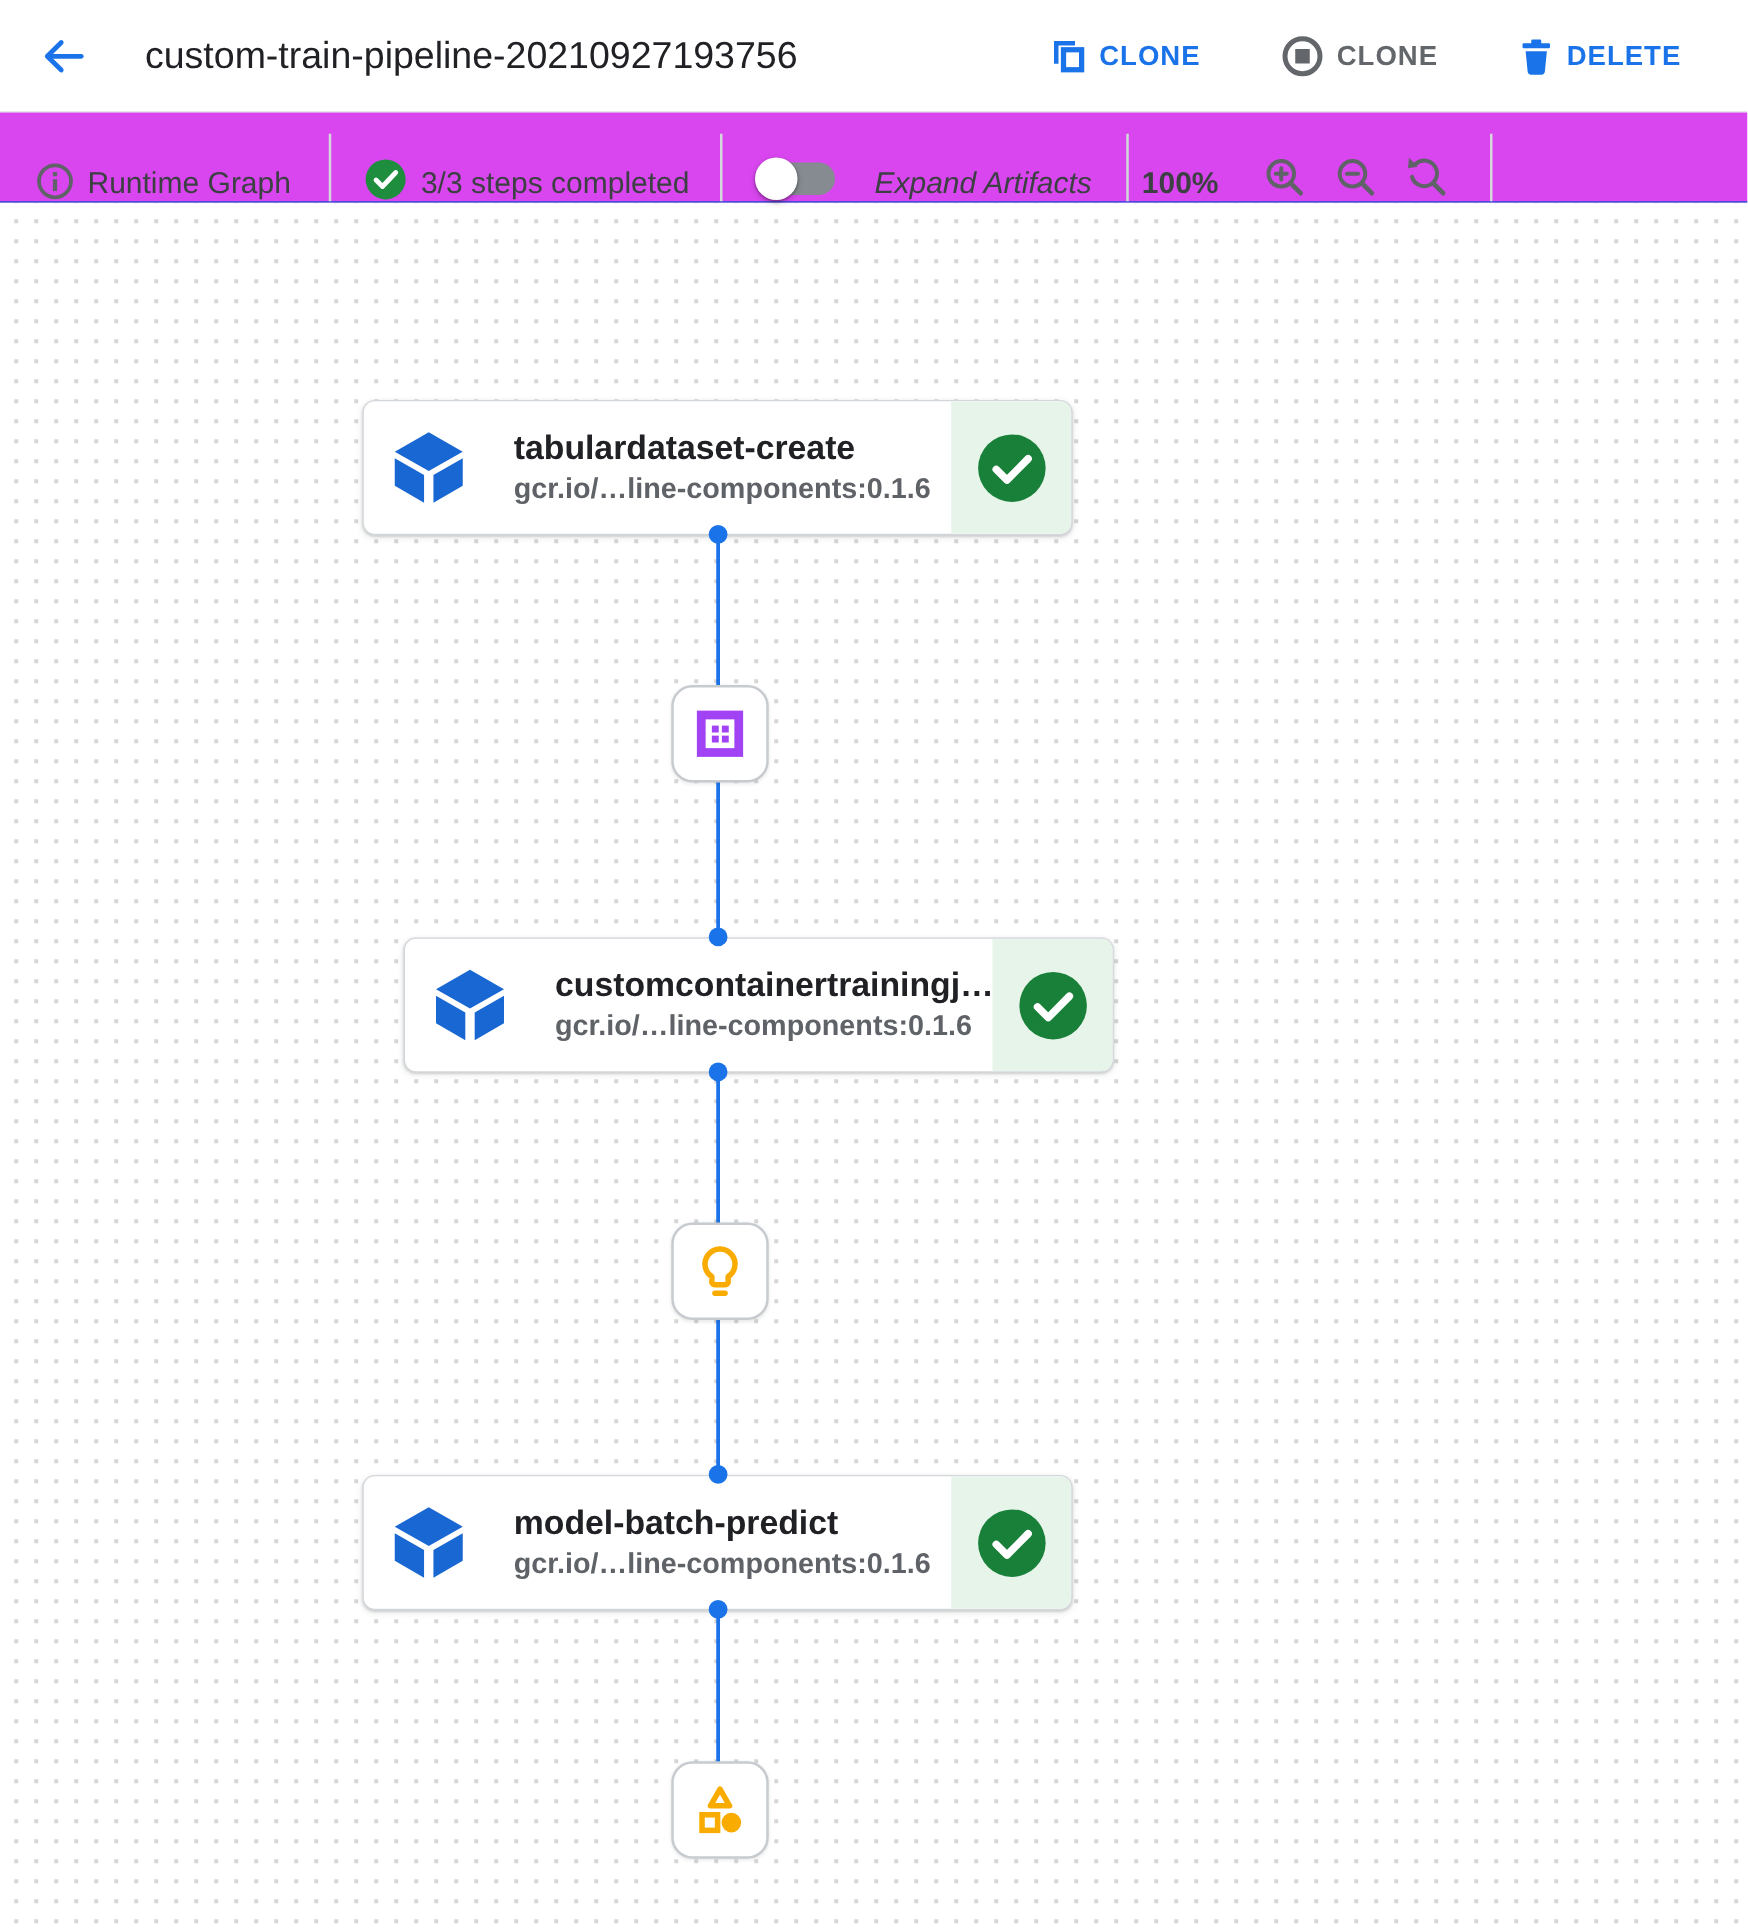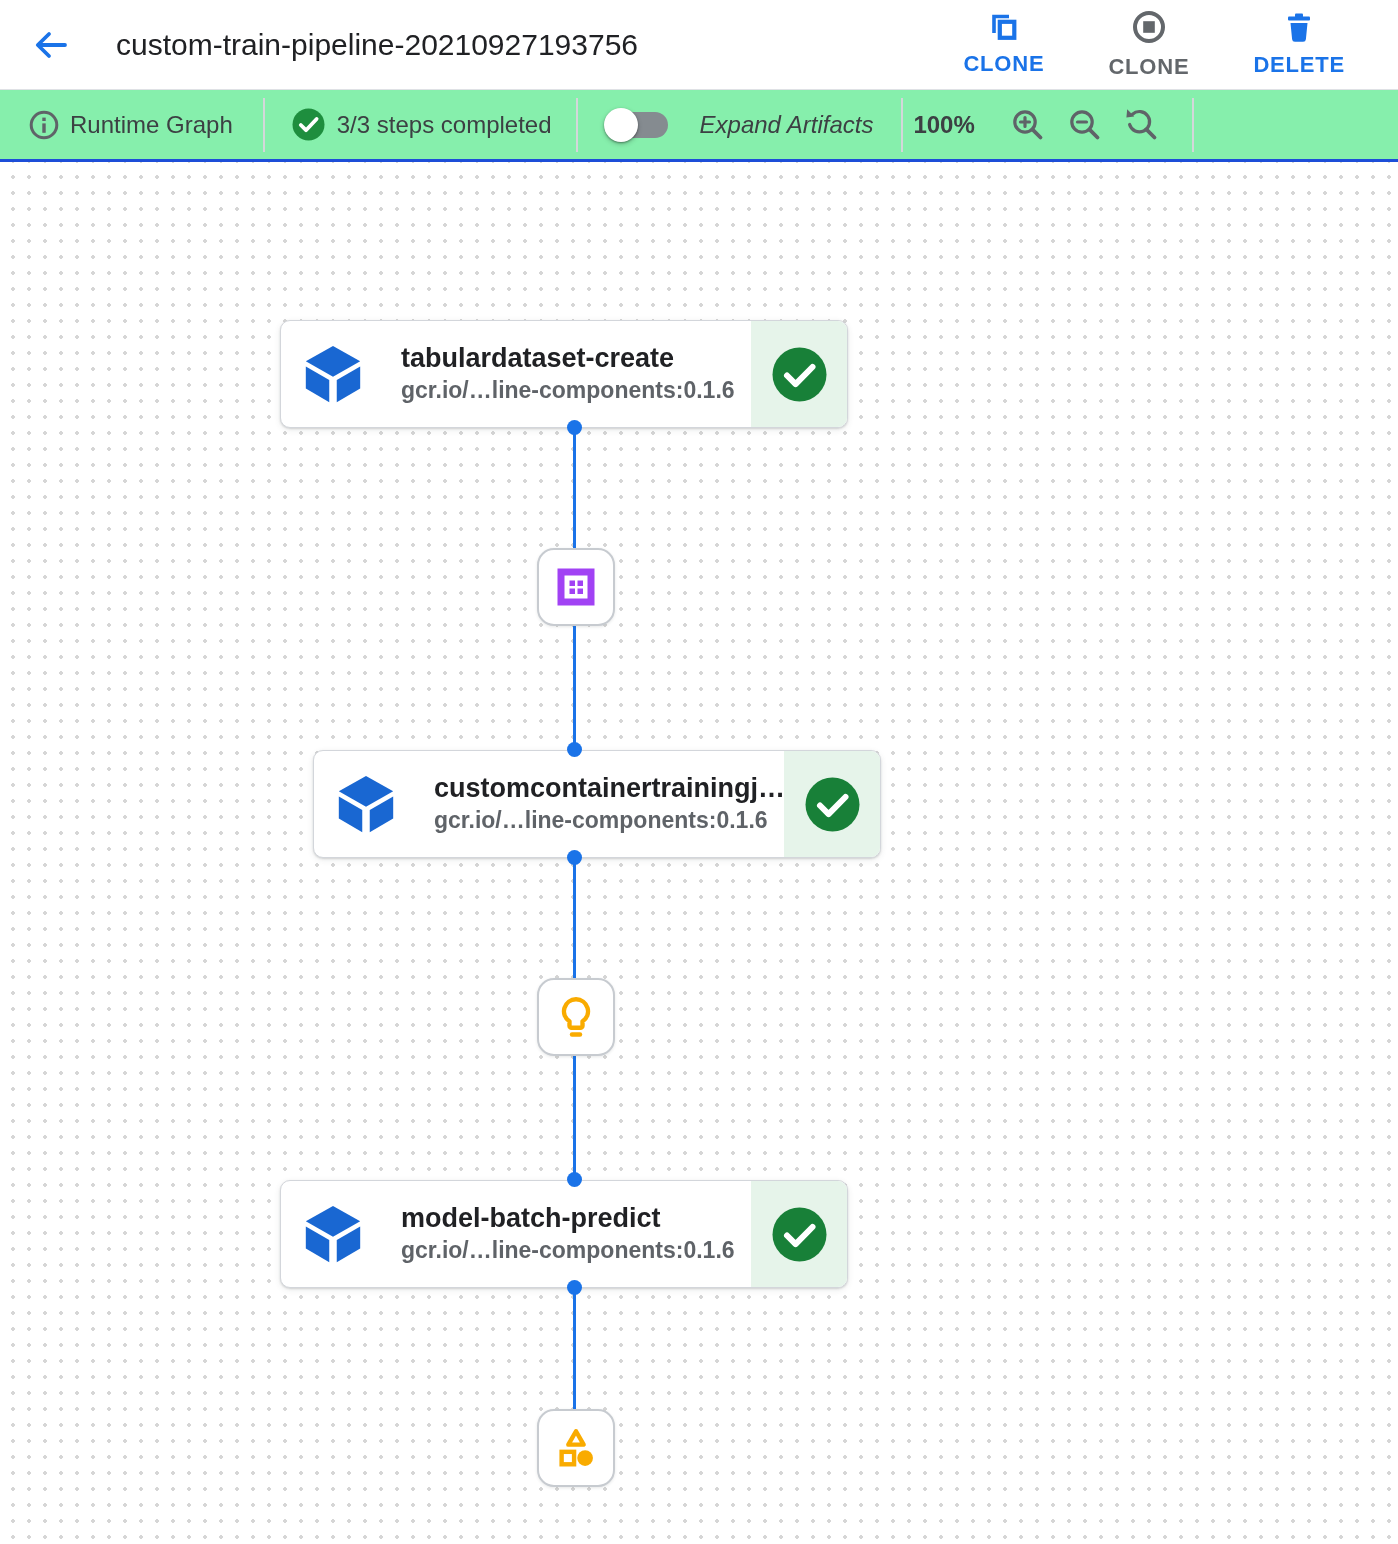--- a/index.html
+++ b/index.html
@@ -8,48 +8,48 @@
 
   
   .header { height:90px; display:flex; align-items:center; padding:0 53px 0 30px;
     background:#fff; border-bottom:1px solid #dfe1e5; position:relative; z-index:5; }
   .back-btn { width:40px; height:40px; display:flex; align-items:center; justify-content:center;
     cursor:pointer; flex:0 0 auto; }
   .page-title { font-size:30px; font-weight:400; color:#202124; margin-left:46px;
     white-space:nowrap; }
   .header-actions { margin-left:auto; display:flex; align-items:center; gap:64px; }
   .action-btn { display:flex; align-items:center; gap:9px; font-size:22px; font-weight:700;
-    letter-spacing:0.8px; cursor:pointer; white-space:nowrap;flex-direction:column; }
+    letter-spacing:0.8px; cursor:pointer; white-space:nowrap; }
   .action-blue { color:#1a73e8; }
   .action-gray { color:#63676b; }
 
   
-  .toolbar { height:72px; display:flex; align-items:center; background:#86efac;
-    padding-left:28px; border-bottom:3px solid #1d4ed8; position:relative; z-index:5; }
+  .toolbar { height:72px; display:flex; align-items:flex-end; background:#d946ef;
+    padding-left:28px; border-bottom:1px solid #1d4ed8; position:relative; z-index:5; }
   .tb-label { font-size:24px; font-weight:500; color:#3c4043; white-space:nowrap; }
   .tb-divider { width:2px; height:54px; background:#d4d7da; flex:0 0 auto; }
   .icon-btn { display:flex; align-items:center; justify-content:center; cursor:pointer; }
 
   
   .toggle { position:relative; width:66px; height:36px; flex:0 0 auto; cursor:pointer; }
   .toggle-track { position:absolute; left:8px; top:5px; width:56px; height:26px;
     border-radius:13px; background:#858b90; }
   .toggle-knob { position:absolute; left:0; top:1px; width:34px; height:34px; border-radius:50%;
     background:#fff; box-shadow:0 1px 2px rgba(0,0,0,.35), 0 2px 5px rgba(0,0,0,.22); }
 
   
   .canvas { position:relative; width:1398px; height:1382px; background:#fff;
     background-image:radial-gradient(circle, #d6d6d6 1.8px, transparent 2px);
     background-size:16px 16px; background-position:5px 7px; overflow:hidden; }
 
   .edge { position:absolute; width:3px; background:#1a73e8; left:573px; z-index:1; }
   .port { position:absolute; width:15px; height:15px; border-radius:50%; background:#1a73e8;
     left:567px; z-index:4; }
 
-  .node { position:absolute; left:280px; width:568px; height:108px; background:#fff;
+  .node { position:absolute; left:290px; width:568px; height:108px; background:#fff;
     border:1.5px solid #d3d6db; border-radius:10px; display:flex; align-items:center;
     box-shadow:0 1px 2px rgba(60,64,67,.18), 0 2px 6px rgba(60,64,67,.10);
     overflow:hidden; z-index:2; cursor:pointer; }
   .node-icon { flex:0 0 auto; margin-left:22px; width:60px; height:60px; }
   .node-text { margin-left:38px; min-width:0; }
   .node-title { font-size:27px; font-weight:700; color:#202124; line-height:1.25;
     white-space:nowrap; }
   .node-sub { font-size:23px; color:#5f6368; line-height:1.3; white-space:nowrap;font-weight:bold; }
   .node-status { margin-left:auto; width:96px; align-self:stretch; background:#e6f4ea;
     display:flex; align-items:center; justify-content:center; }

